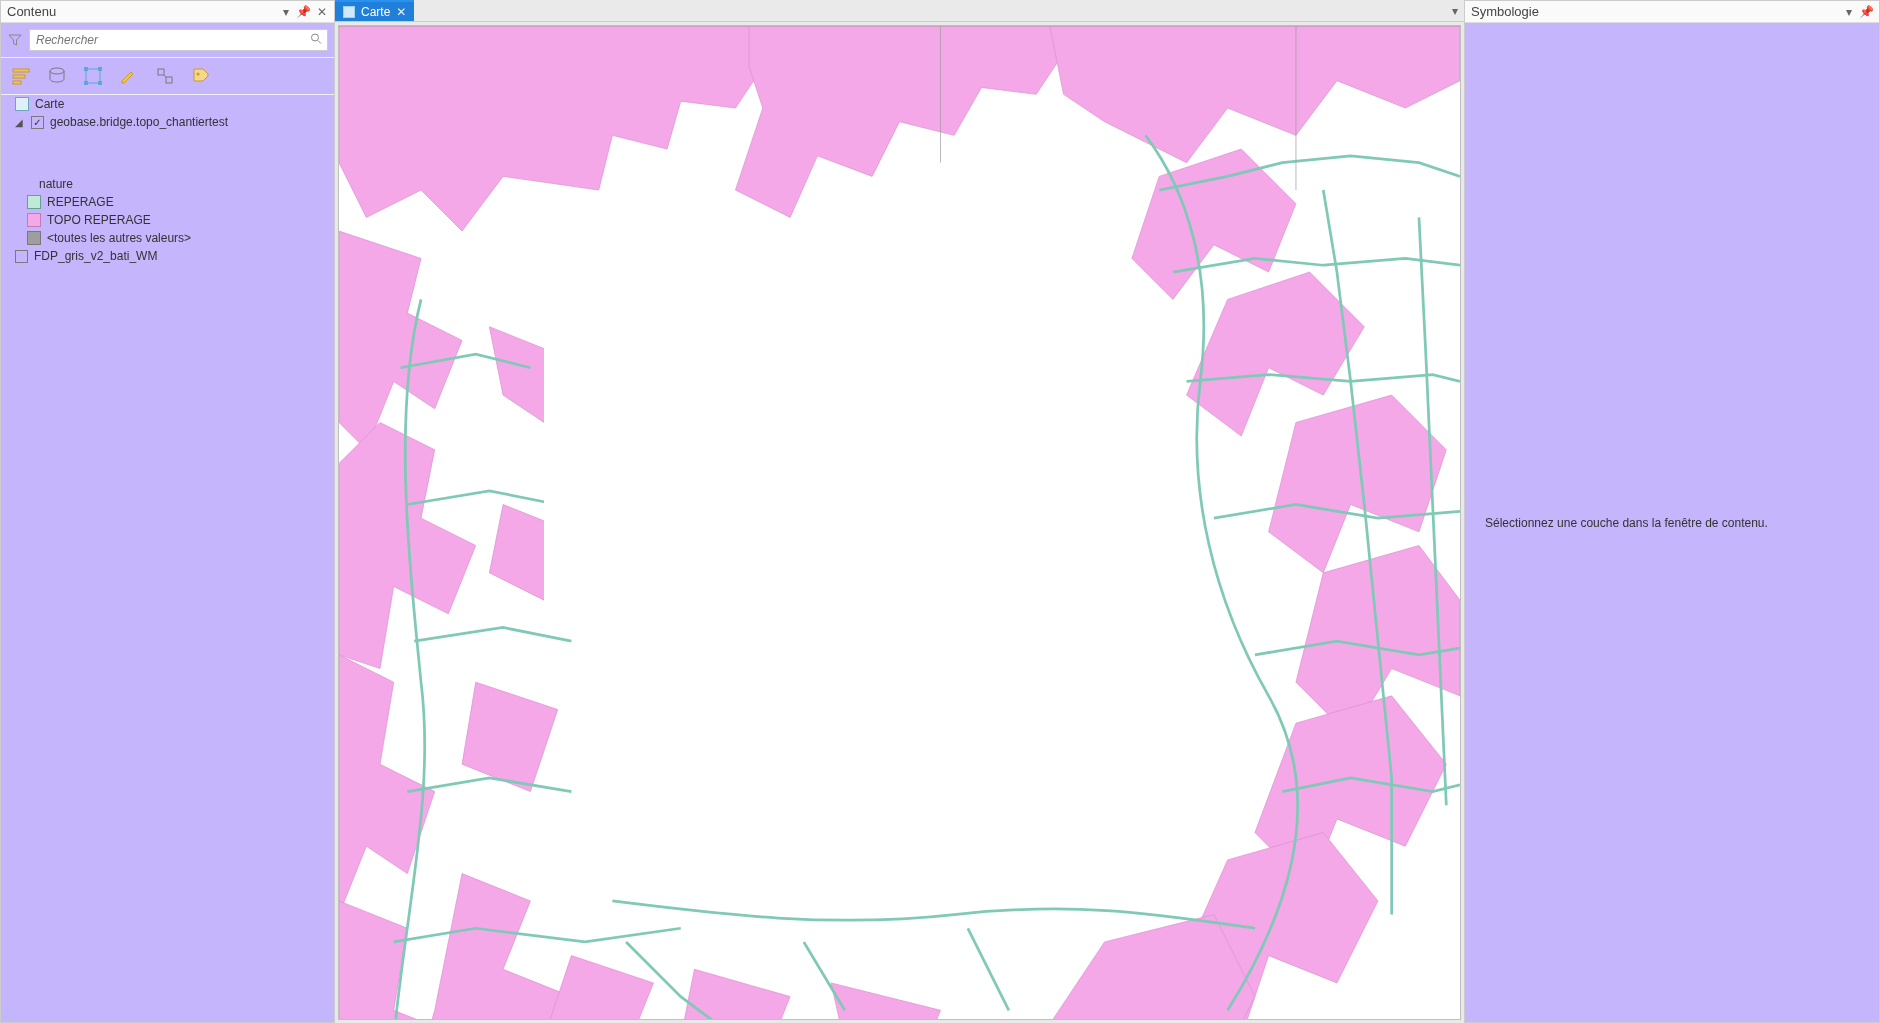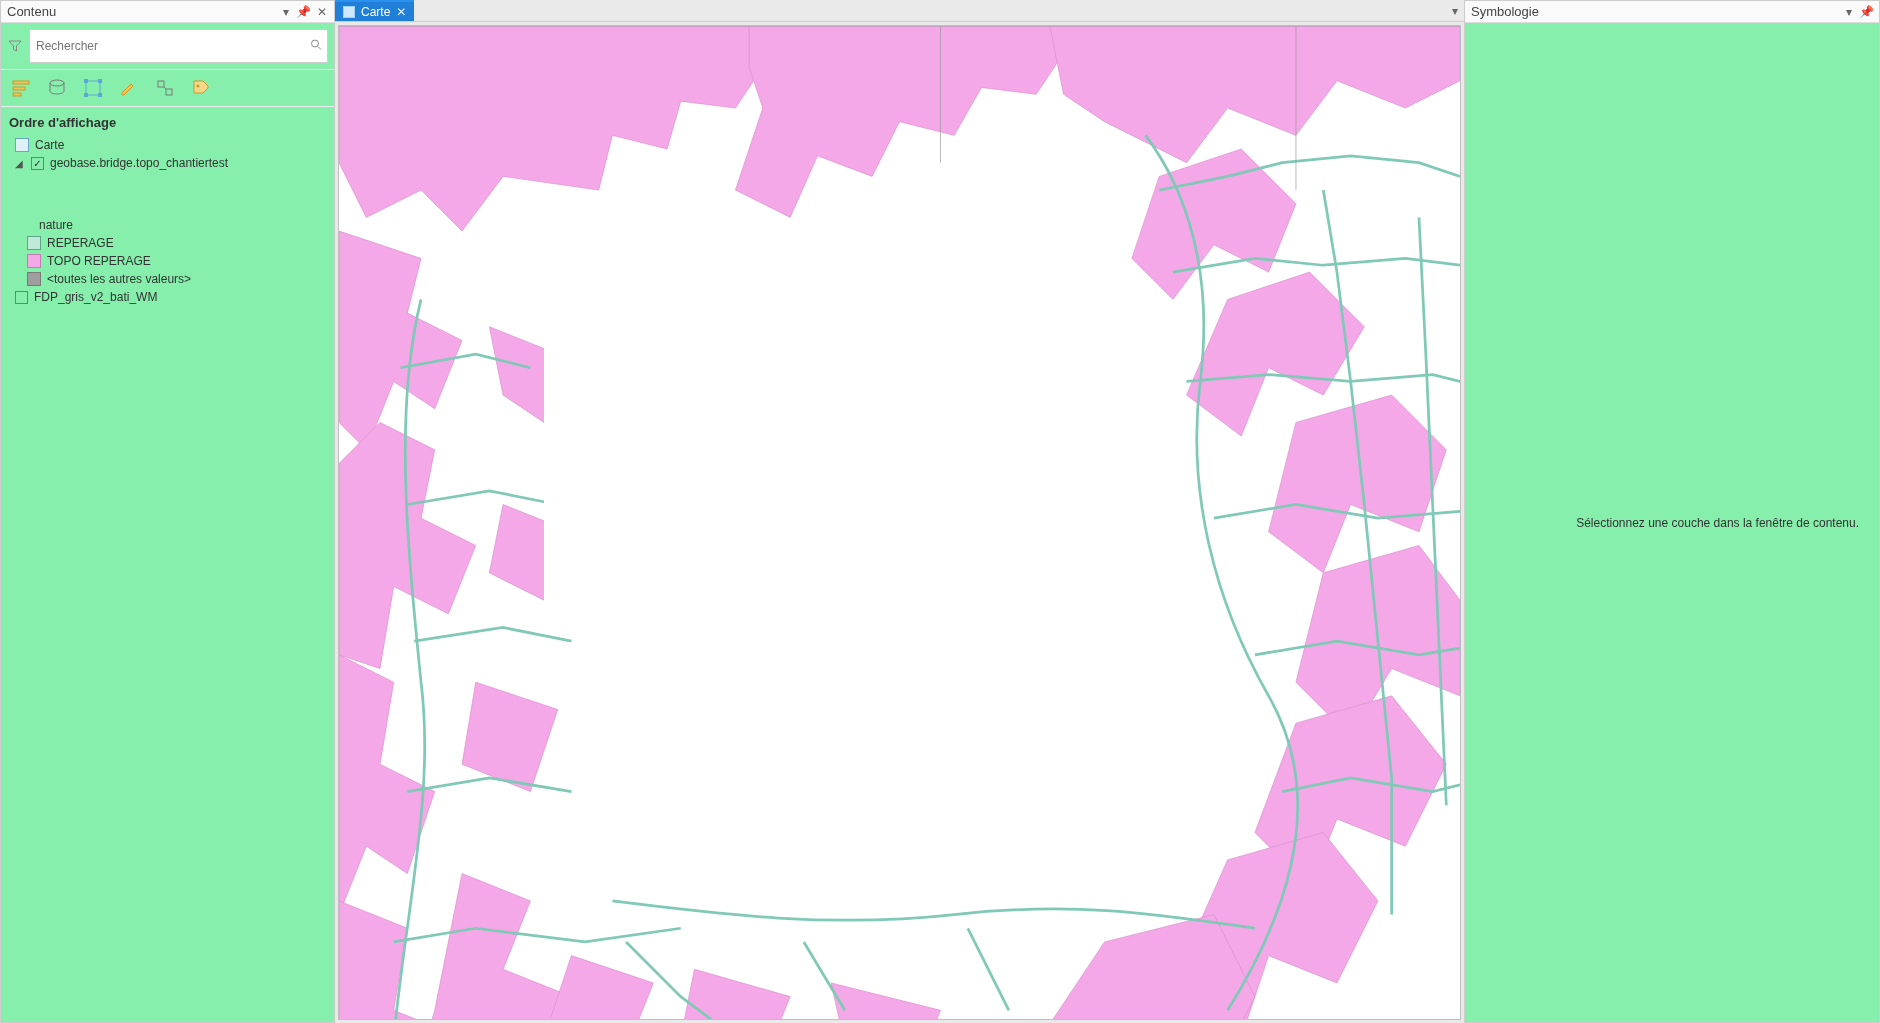--- a/index.html
+++ b/index.html
@@ -1,30 +1,30 @@
 <!DOCTYPE html>
 <html><head>
 <meta charset="utf-8">
 <style>
   * { box-sizing: border-box; margin: 0; padding: 0; font-family: "Segoe UI", Tahoma, sans-serif; font-size: 12px; color: #333; }
   html, body { width: 100%; height: 100%; background: #f5f5f5; }
   .app { display: flex; width: 100%; height: 100%; }
-  .panel { background: #86efac; border: 1px solid #ccc; display: flex; flex-direction: column; }
+  .panel { background: #c4b5fd; border: 1px solid #ccc; display: flex; flex-direction: column; }
   .contents-panel { width: 335px; flex-shrink: 0; }
   .map-panel { flex: 1; display: flex; flex-direction: column; background: #e9e9e9; }
   .symbology-panel { width: 416px; flex-shrink: 0; }
 
   .panel-header { display: flex; align-items: center; justify-content: space-between; padding: 2px 6px; border-bottom: 1px solid #ddd; background: #fafafa; height: 22px; }
   .panel-title { color: #444; font-size: 13px; }
   .panel-controls { display: flex; gap: 6px; }
   .panel-ctrl { width: 12px; height: 12px; display: inline-flex; align-items: center; justify-content: center; color: #666; cursor: pointer; }
 
   .search-row { display: flex; align-items: center; gap: 6px; padding: 6px; border-bottom: 1px solid #eee; }
   .filter-icon { width: 16px; height: 16px; display: inline-flex; align-items: center; justify-content: center; color: #888; }
-  .search-input { flex: 1; height: 34px; border: 1px solid #ccc; padding: 0 24px 0 6px; color: #777; }
+  .search-input { flex: 1; height: 22px; border: 1px solid #ccc; padding: 0 24px 0 6px; font-style: italic; color: #777; }
   .search-wrap { position: relative; flex: 1; display: flex; }
   .search-mag { position: absolute; right: 6px; top: 50%; transform: translateY(-50%); color: #888; }
 
   .toolbar { display: flex; gap: 12px; padding: 6px 8px; border-bottom: 1px solid #eee; }
   .tool-btn { width: 24px; height: 24px; display: inline-flex; align-items: center; justify-content: center; cursor: pointer; }
   .section-title { font-weight: 600; padding: 8px 8px 6px; font-size: 13px; }
 
   .tree { padding: 0 8px 8px; }
   .tree-row { display: flex; align-items: center; gap: 6px; padding: 2px 0; }
   .tree-indent-1 { padding-left: 6px; }
@@ -42,21 +42,21 @@
   .tab-strip { display: flex; align-items: stretch; height: 22px; background: #eaeaea; border-bottom: 1px solid #ccc; }
   .tab { display: flex; align-items: center; gap: 6px; padding: 0 8px; background: #1f7fd9; color: #fff; border-top: 2px solid #2a91f0; cursor: pointer; }
   .tab .map-mini { width: 12px; height: 12px; border: 1px solid #9fd1f3; background: #cfe8fb; }
   .tab-close { color: #e8f3ff; cursor: pointer; }
   .tab-menu { margin-left: auto; width: 18px; display: flex; align-items: center; justify-content: center; color: #666; cursor: pointer; }
 
   .map-view { flex: 1; margin: 3px; border: 1px solid #bfbfbf; background: #fff; position: relative; overflow: hidden; }
   .map-canvas { position: absolute; inset: 0; }
   .blank-overlay { position: absolute; left: 205px; top: 195px; width: 395px; height: 395px; background: #fff; }
 
-  .symbology-body { flex: 1; display: flex; align-items: center; justify-content: flex-end; color: #666; padding: 20px; text-align: center; }
+  .symbology-body { flex: 1; display: flex; align-items: center; justify-content: flex-start; color: #666; padding: 20px; text-align: center; }
 </style>
 </head>
 <body>
 
 <div class="app">
 
   <div class="panel contents-panel">
     <div class="panel-header">
       <span class="panel-title">Contenu</span>
       <div class="panel-controls">
@@ -119,21 +119,20 @@
           </svg>
       </span>
       <span class="tool-btn">
         <svg width="20" height="20" viewBox="0 0 20 20">
             <path d="M3 3h9l5 5v2l-5 5H3z" fill="#f5d78a" stroke="#c99a2c"></path>
             <circle cx="7" cy="8" r="1.5" fill="#c99a2c"></circle>
           </svg>
       </span>
     </div>
 
-    <div class="section-title">Ordre d'affichage</div>
 
     <div class="tree">
       <div class="tree-row tree-indent-1">
         <span class="map-icon-swatch"></span>
         <span class="tree-label">Carte</span>
       </div>
 
       <div class="tree-row tree-indent-1">
         <span class="tree-expander">◢</span>
         <span class="tree-checkbox">✓</span>

